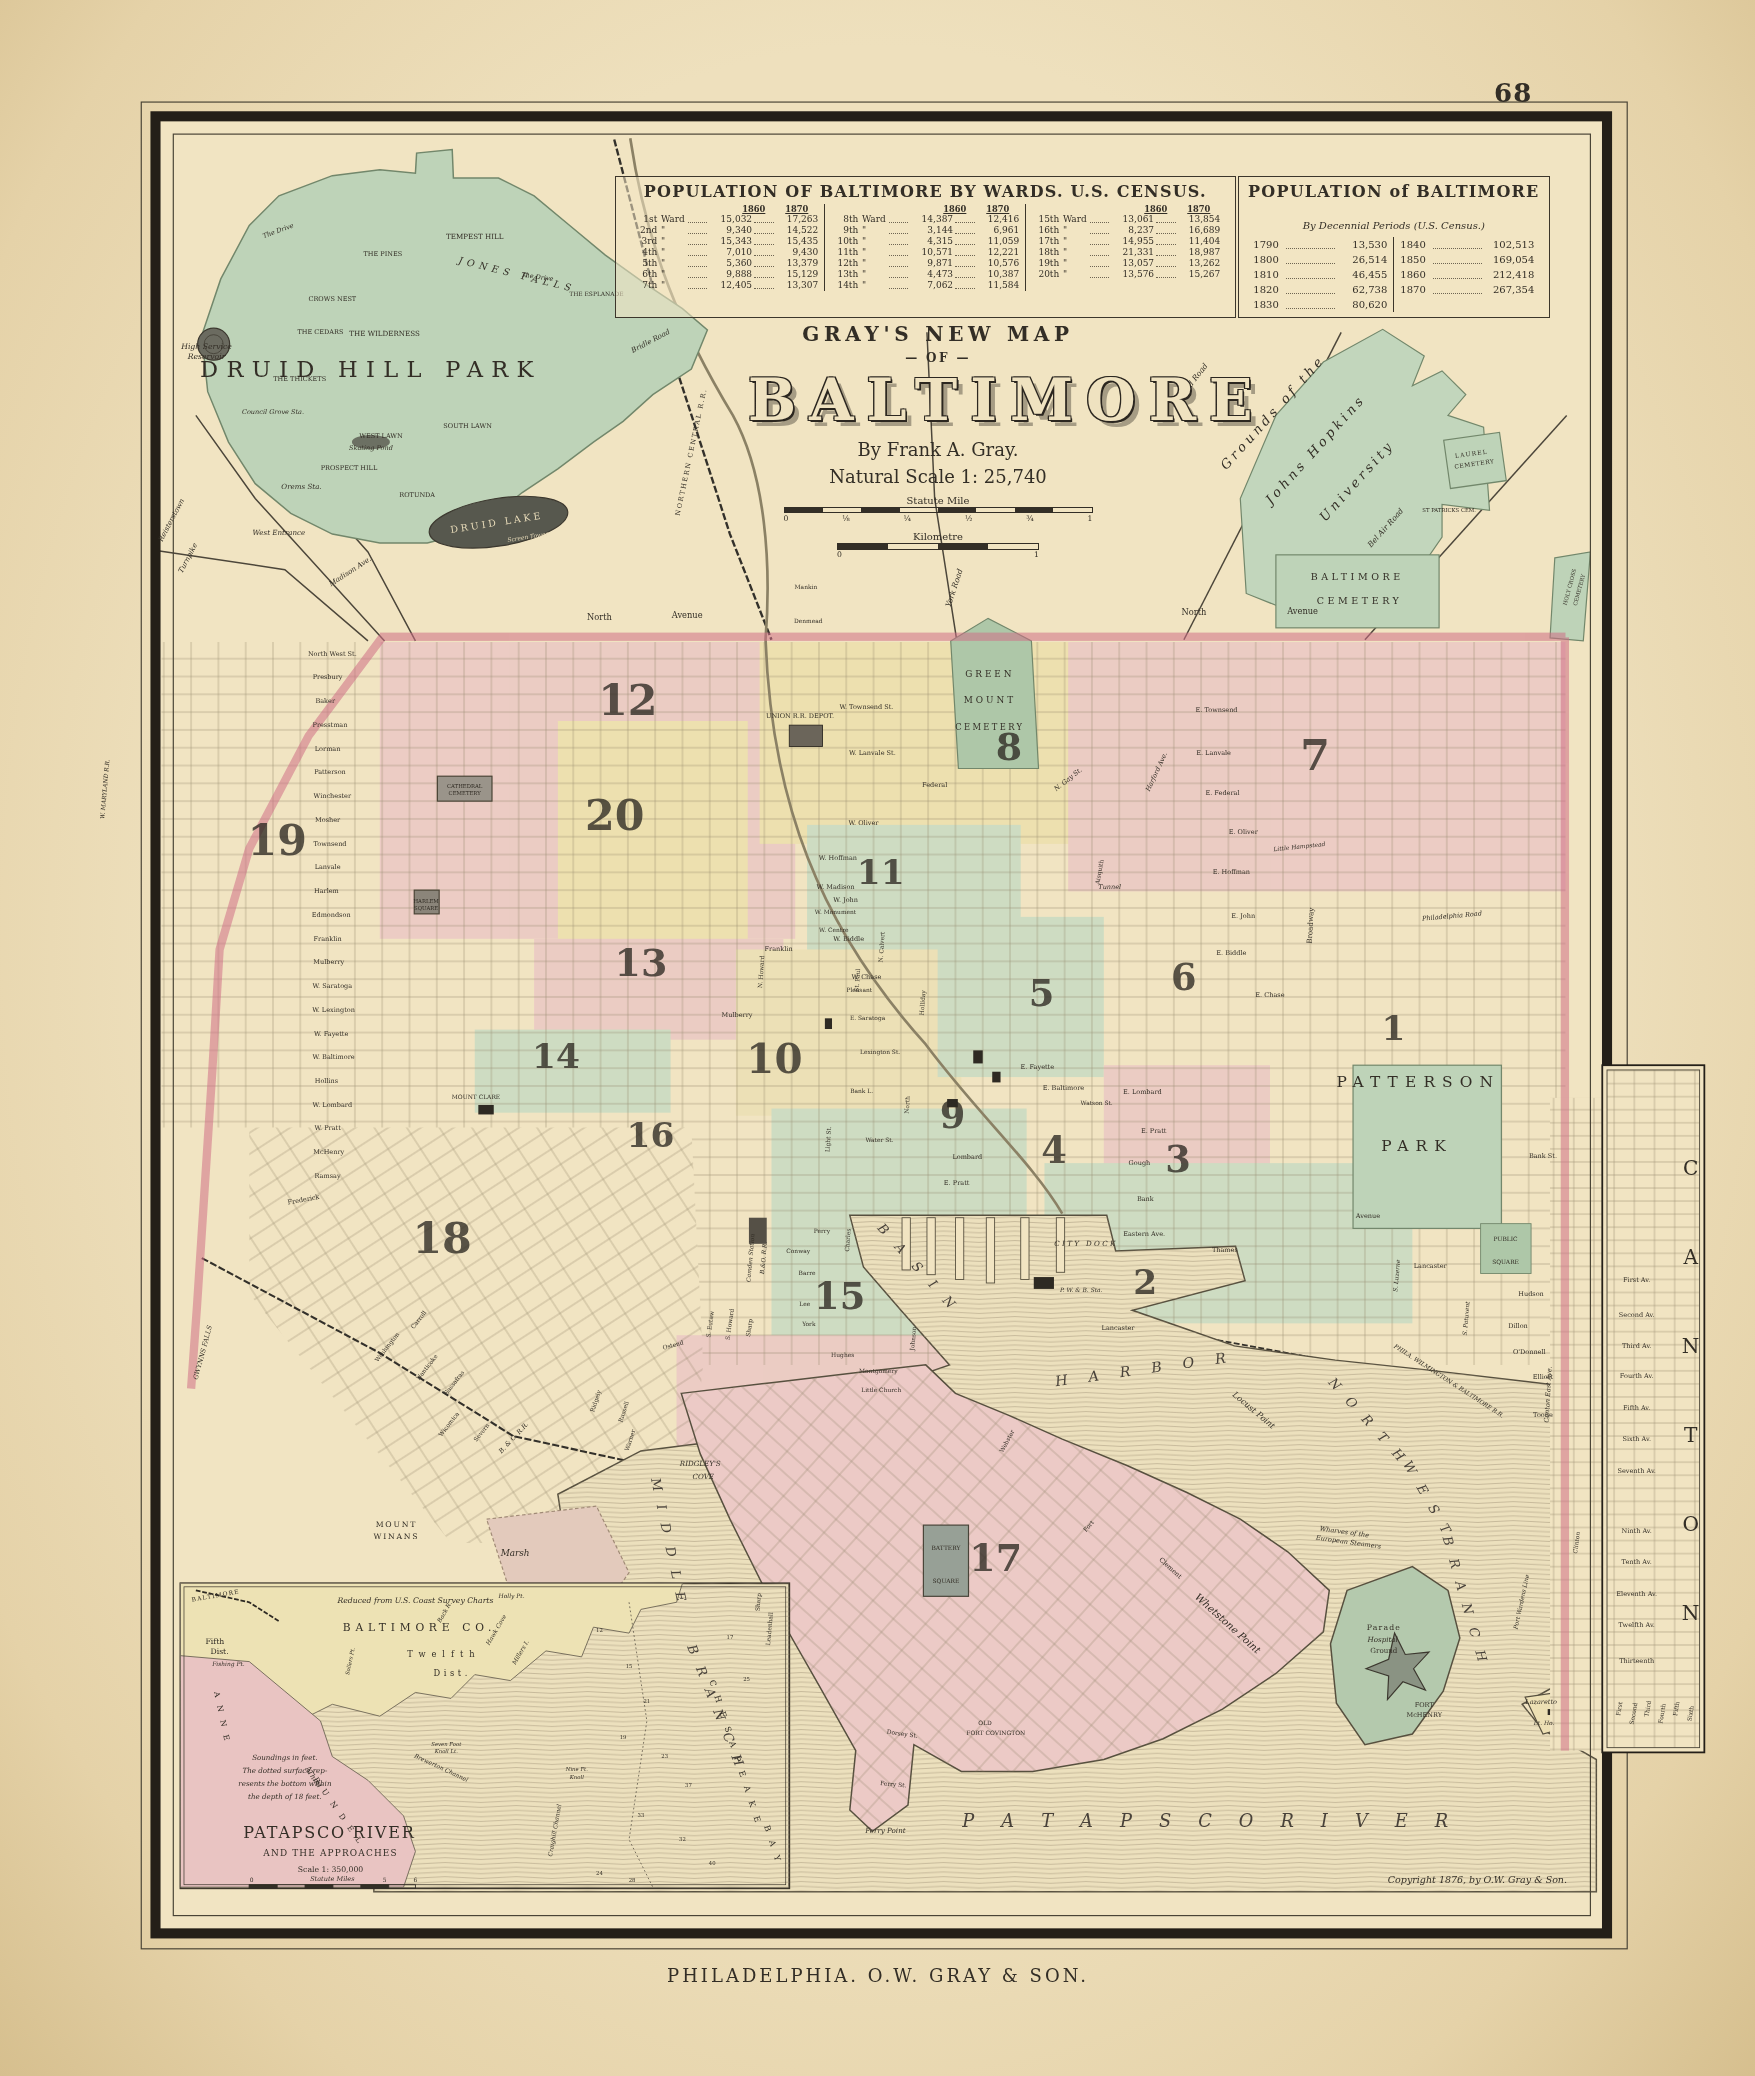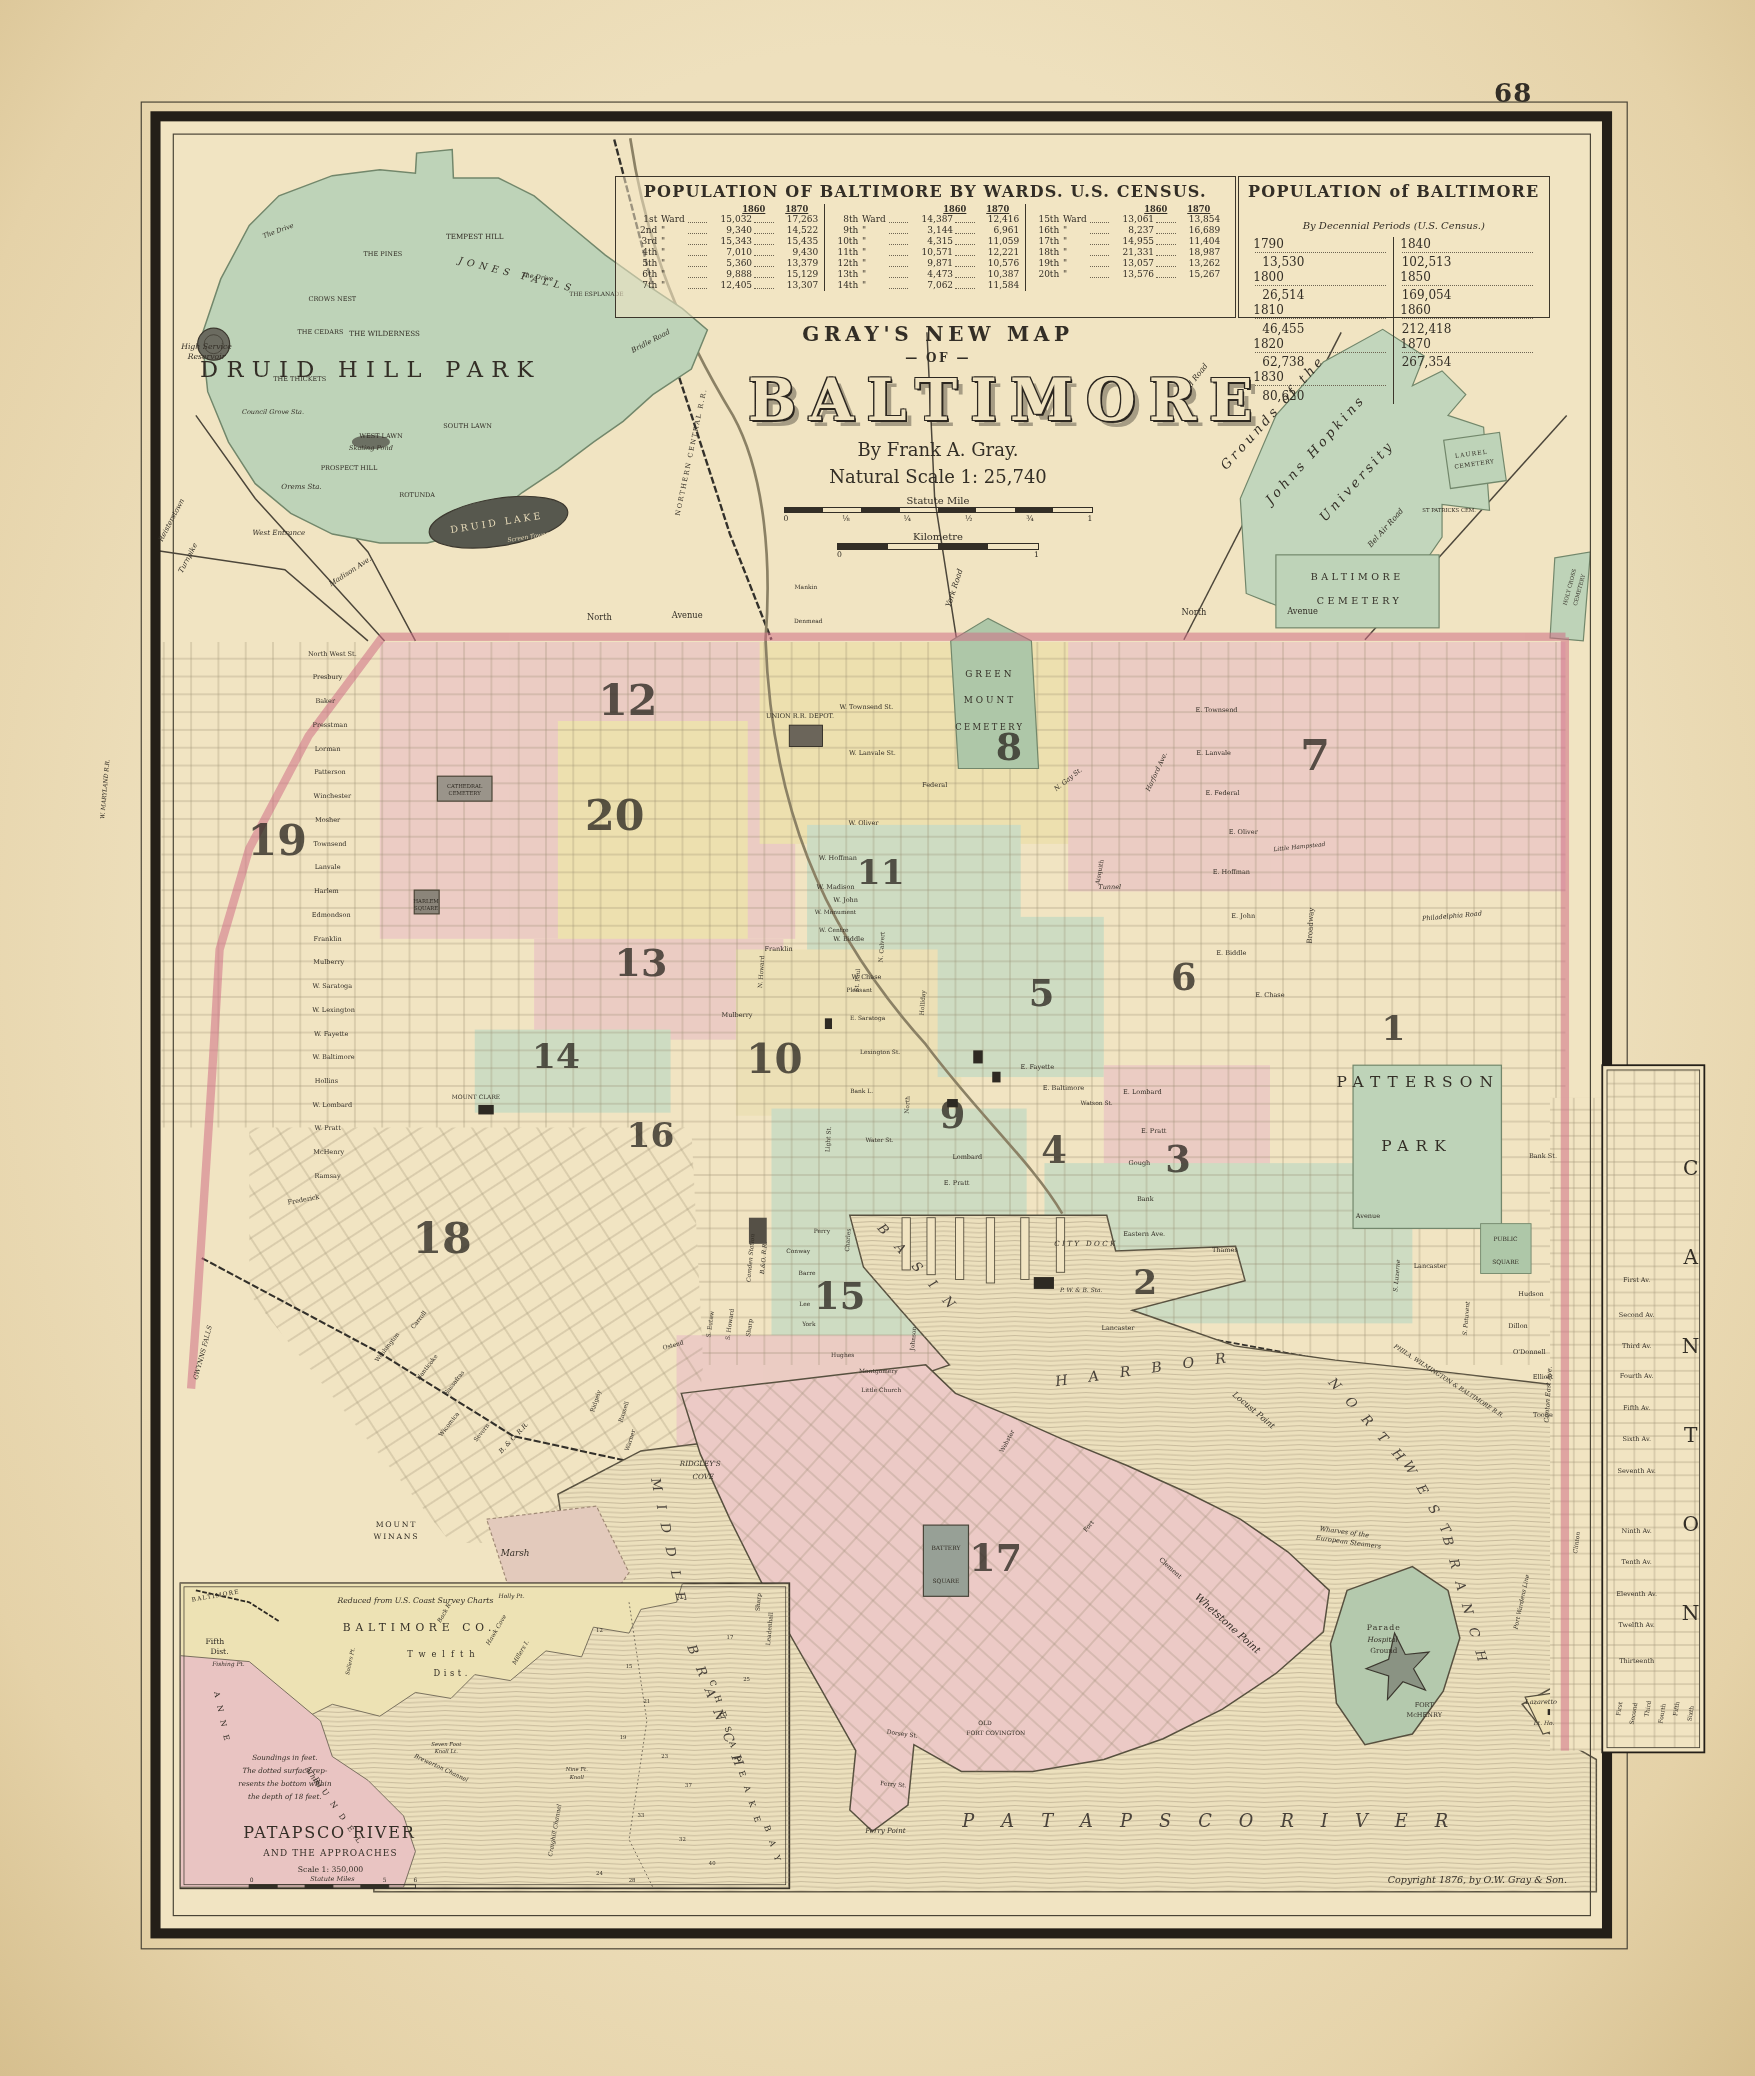--- a/index.html
+++ b/index.html
@@ -44,21 +44,21 @@
   .whead .yr{width:43px;text-align:center;text-decoration:underline;}
   .whead .gap{flex:1;}
   .wrow{display:flex;font-size:9px;line-height:11px;}
   .wname{width:27px;text-align:right;}
   .wunit{width:25px;padding-left:3.6px;}
   .lead{flex:1;border-bottom:1.2px dotted #6e6553;margin:0 1.8px 2.4px;}
   .v{width:43px;text-align:right;}
   .dcols{display:flex;margin-top:6px;}
   .dcol{flex:1;padding:0 6px;}
   .dcol + .dcol{border-left:0.9px solid #3c362b;}
-  .drow{display:flex;font-size:12px;line-height:15px;flex-direction:column;}
+  .drow{display:flex;font-size:10px;line-height:15px;}
   .dy{width:31px;}
   .dv{width:51px;text-align:right;}
   .imprint{position:absolute;left:0;top:1965px;width:1756px;text-align:center;
      font-size:18px;letter-spacing:3px;}
   .copyright{position:absolute;left:1270px;top:1874px;width:297px;text-align:right;
      font-size:9.5px;font-style:italic;}
 </style>
 </head>
 <body>
 
@@ -822,15 +822,16 @@
           <i></i>
         </div>
       <div class="ticks">
         <span>0</span>
         <span>1</span>
       </div>
     </div>
   </div>
 
   <div class="copyright">Copyright 1876, by O.W. Gray &amp; Son.</div>
+  <div class="imprint">PHILADELPHIA.  O.W. GRAY &amp; SON.</div>
 
 </div>
 
 
 </body></html>

